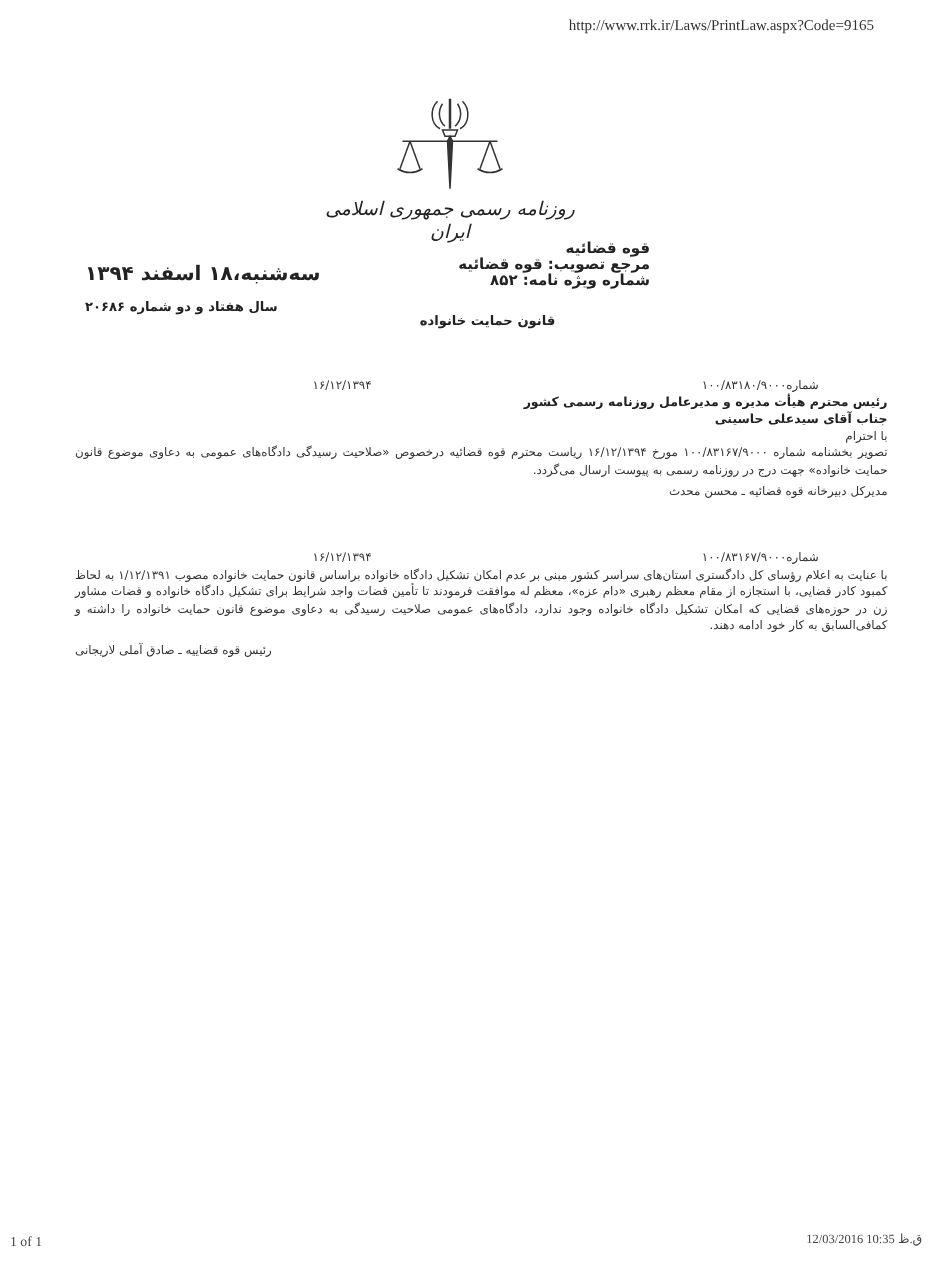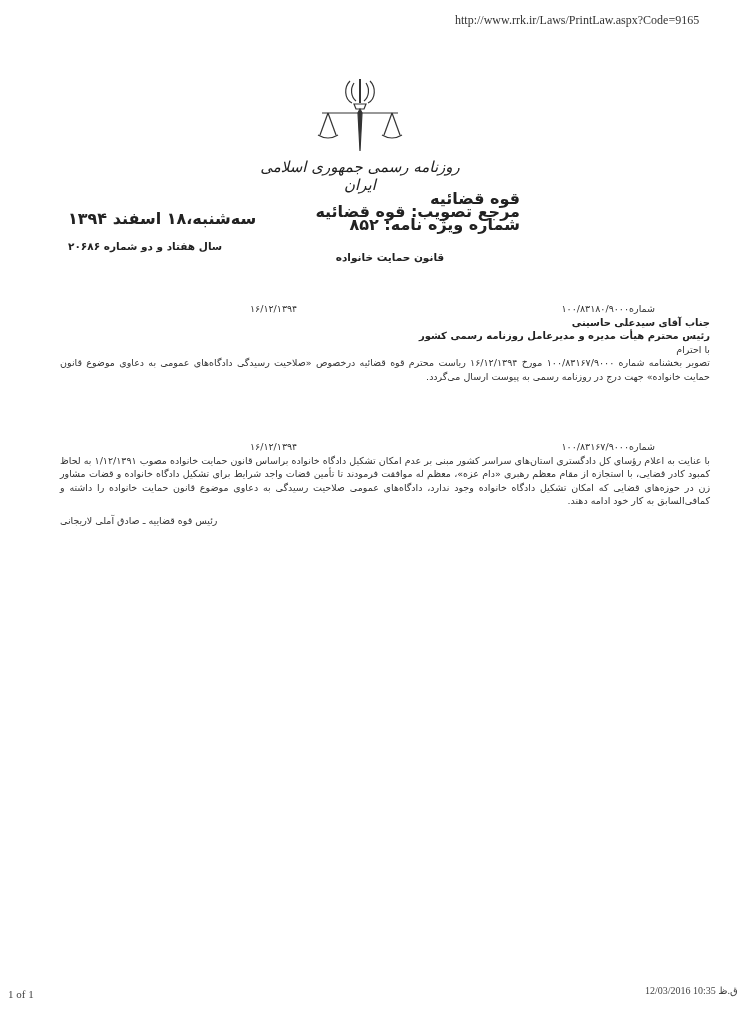--- a/index.html
+++ b/index.html
@@ -4,21 +4,21 @@
 <style>
   html, body { margin: 0; padding: 0; }
   body {
     width: 745px; height: 1024px; background: #ffffff; position: relative; overflow: hidden;
     font-family: "DejaVu Sans", sans-serif; color: #2b2b2b;
   }
   .url { position: absolute; top: 13px; left: 455px; font-family: "Liberation Serif", serif; font-size: 12px; color: #333; }
   .emblem { position: absolute; top: 73px; left: 310px; width: 100px; height: 90px; }
   .masthead { position: absolute; top: 158px; left: 255px; width: 210px; text-align: center; direction: rtl;
     font-family: "DejaVu Serif", serif; font-size: 15px; font-style: italic; color: #222; }
-  .meta-right { position: absolute; top: 192px; right: 225px; direction: rtl; text-align: right; font-size: 16px; line-height: 13px; color: #222; font-weight: bold; }
+  .meta-right { position: absolute; top: 192px; right: 225px; direction: rtl; text-align: right; font-size: 12px; line-height: 13px; color: #222; font-weight: bold; }
   .meta-left-date { position: absolute; top: 209px; left: 68px; direction: rtl; font-size: 16px; font-weight: bold; color: #222; }
   .meta-left-year { position: absolute; top: 240px; left: 68px; direction: rtl; font-size: 10.5px; font-weight: bold; color: #222; }
   .title { position: absolute; top: 250px; left: 70px; width: 640px; direction: rtl; text-align: center; font-size: 10.5px; line-height: 15px; font-weight: bold; color: #222; }
   .letter { position: absolute; left: 60px; width: 650px; direction: rtl; text-align: right; font-size: 9.5px; line-height: 13.5px; color: #333; }
   .letter .row { display: flex; justify-content: space-between; direction: rtl; }
   .letter .row .num { padding-right: 55px; }
   .letter .row .date { padding-left: 190px; }
   .bold { font-weight: bold; color: #222; font-size: 10px; }
   .para { text-align: justify; text-align-last: right; }
   .signature { margin-top: 4px; }
@@ -64,24 +64,25 @@
 
 <div class="title">
   <div>قانون حمایت خانواده</div>
 </div>
 
 <div class="letter" style="top:302px;">
   <div class="row">
     <span class="num">شماره۱۰۰/۸۳۱۸۰/۹۰۰۰</span>
     <span class="date">۱۶/۱۲/۱۳۹۴</span>
   </div>
+  <div class="bold">رئیس محترم هیأت مدیره و مدیرعامل روزنامه رسمی کشور</div>
   <div class="bold">جناب آقای سیدعلی حاسینی</div>
-  <div class="bold">رئیس محترم هیأت مدیره و مدیرعامل روزنامه رسمی کشور</div>
   <div>با احترام</div>
   <div class="para">تصویر بخشنامه شماره ۱۰۰/۸۳۱۶۷/۹۰۰۰ مورخ ۱۶/۱۲/۱۳۹۴ ریاست محترم قوه قضائیه درخصوص «صلاحیت رسیدگی دادگاه‌های عمومی به دعاوی موضوع قانون حمایت خانواده» جهت درج در روزنامه رسمی به پیوست ارسال می‌گردد.</div>
+  <div class="signature">مدیرکل دبیرخانه قوه قضائیه ـ محسن محدث</div>
 </div>
 
 <div class="letter" style="top:440px;">
   <div class="row">
     <span class="num">شماره۱۰۰/۸۳۱۶۷/۹۰۰۰</span>
     <span class="date">۱۶/۱۲/۱۳۹۴</span>
   </div>
   <div class="para">با عنایت به اعلام رؤسای کل دادگستری استان‌های سراسر کشور مبنی بر عدم امکان تشکیل دادگاه خانواده براساس قانون حمایت خانواده مصوب ۱/۱۲/۱۳۹۱ به لحاظ کمبود کادر قضایی، با استجازه از مقام معظم رهبری «دام عزه»، معظم له موافقت فرمودند تا تأمین قضات واجد شرایط برای تشکیل دادگاه خانواده و قضات مشاور زن در حوزه‌های قضایی که امکان تشکیل دادگاه خانواده وجود ندارد، دادگاه‌های عمومی صلاحیت رسیدگی به دعاوی موضوع قانون حمایت خانواده را داشته و کمافی‌السابق به کار خود ادامه دهند.</div>
   <div class="signature" style="margin-top:6px;padding-right:0;">
     <span style="display:block;text-align:left;">رئیس قوه قضاییه ـ صادق آملی لاریجانی</span>

